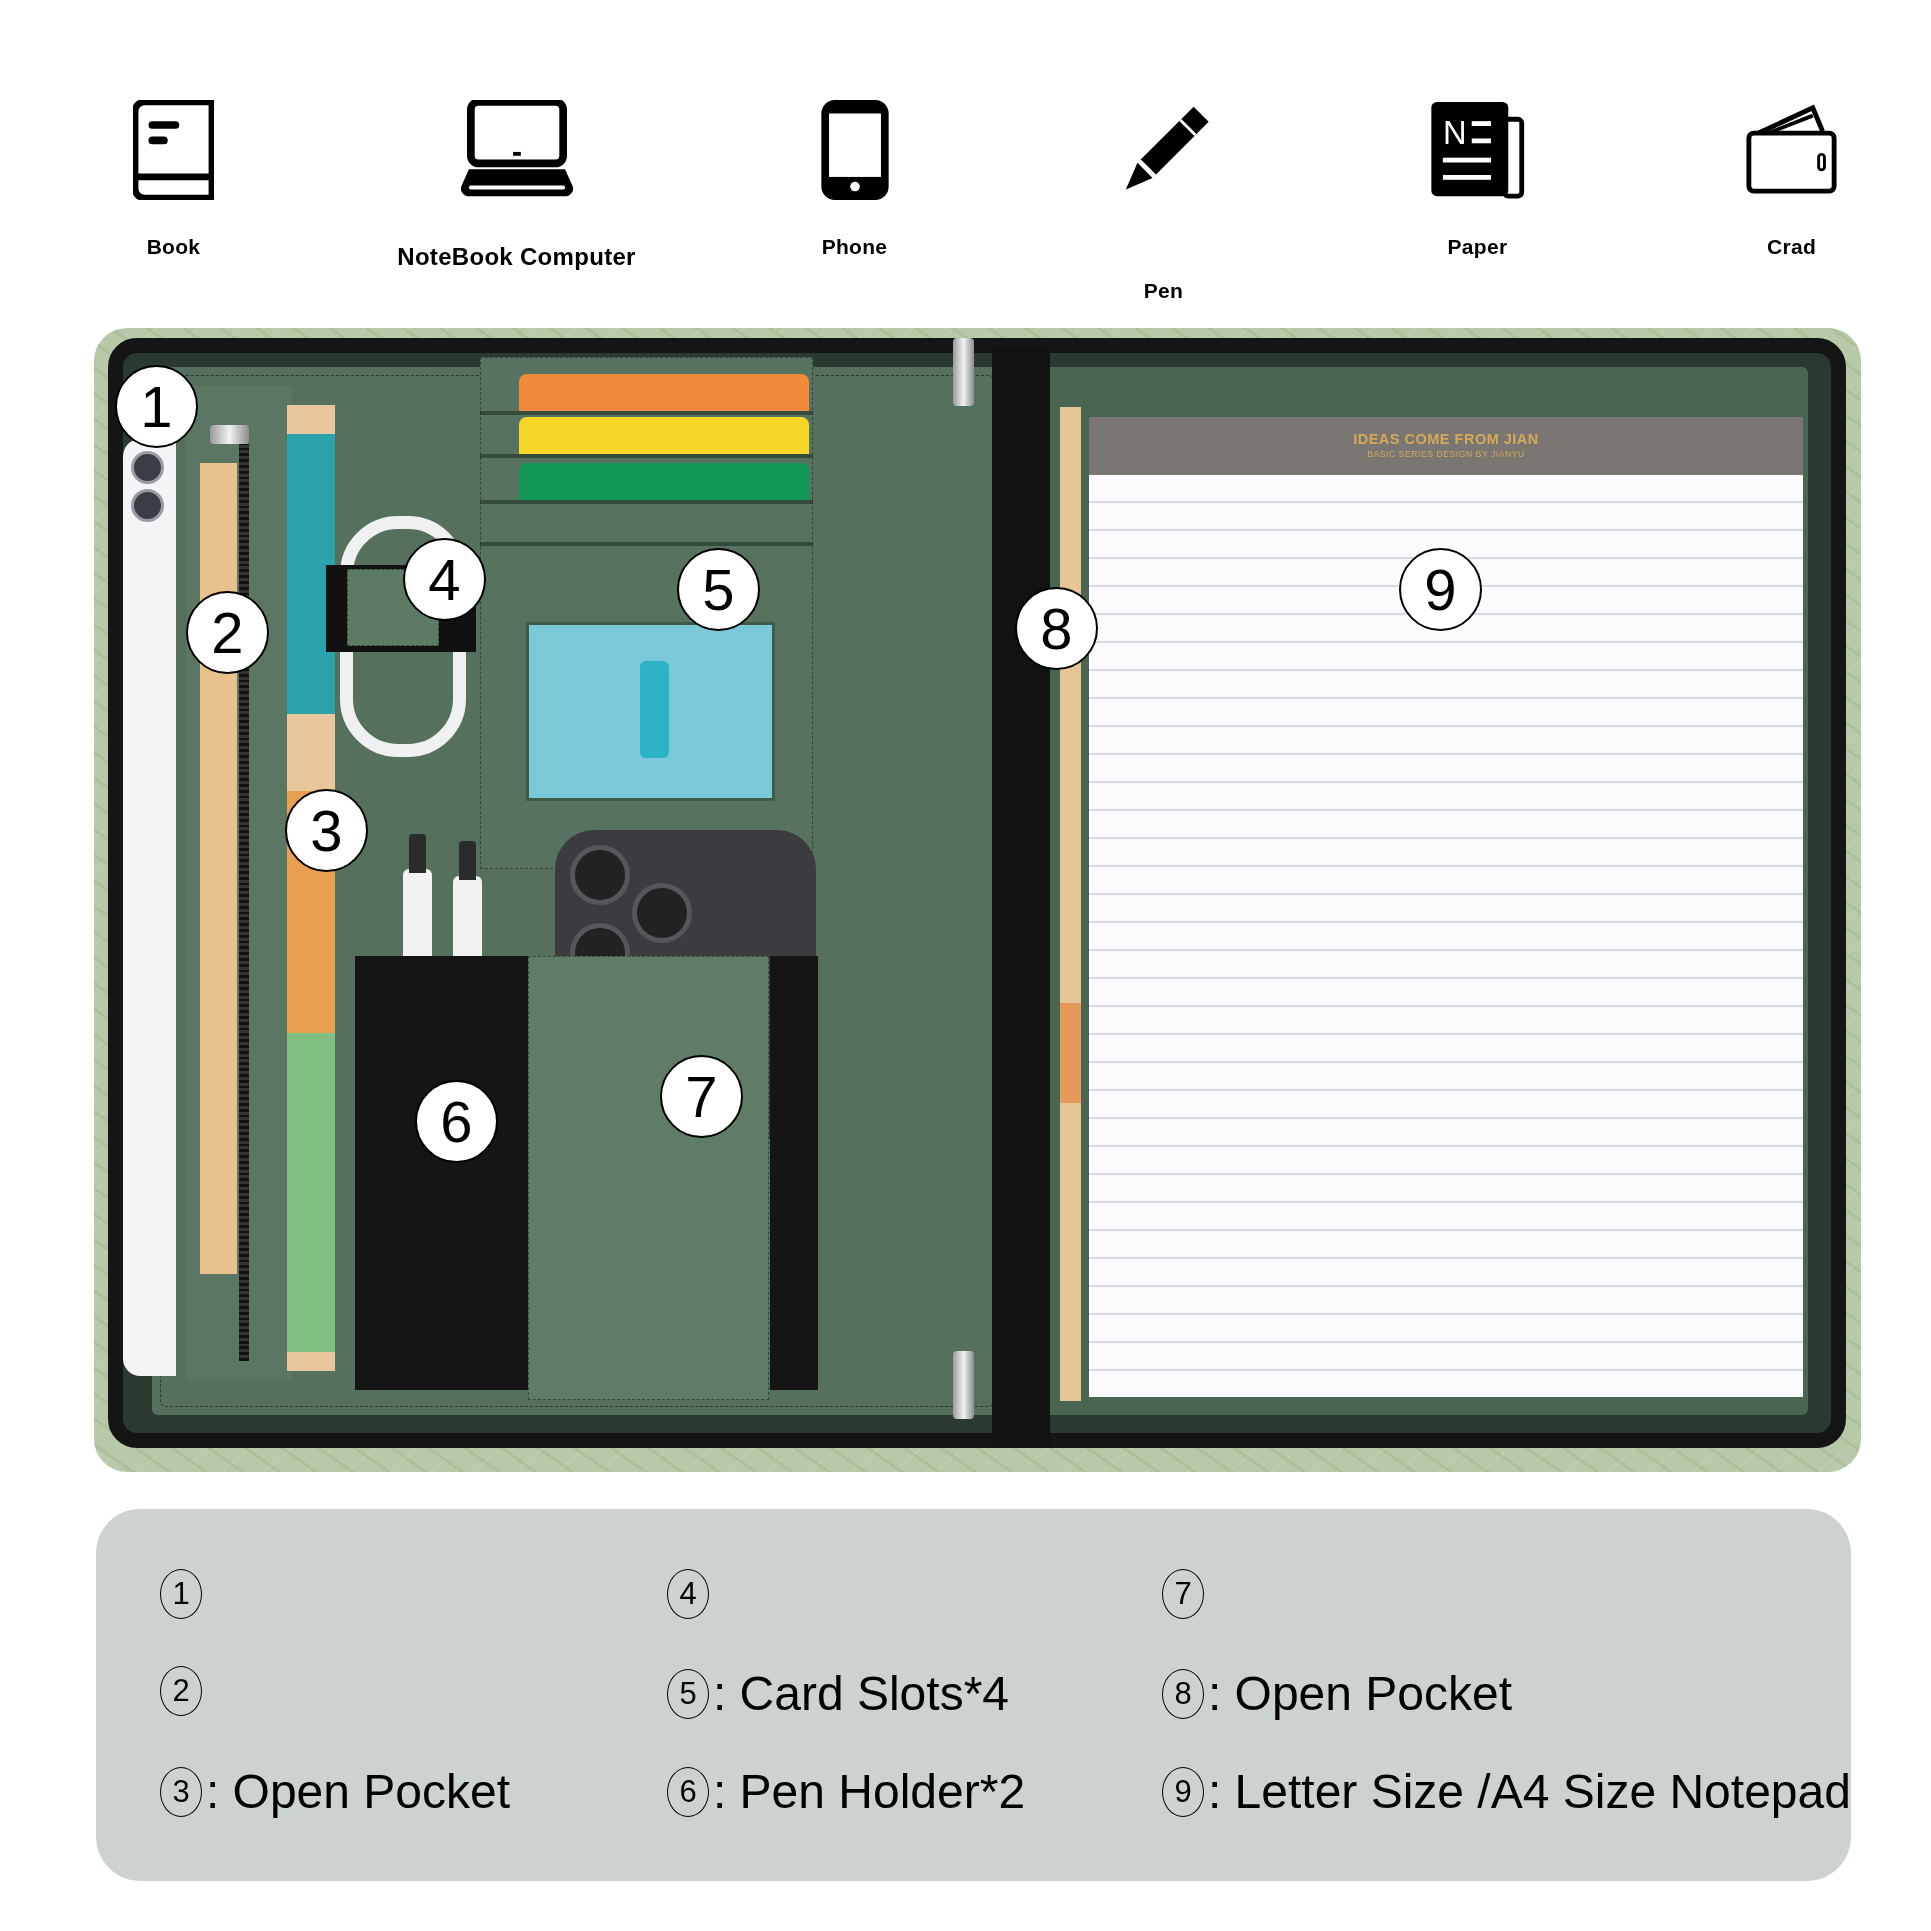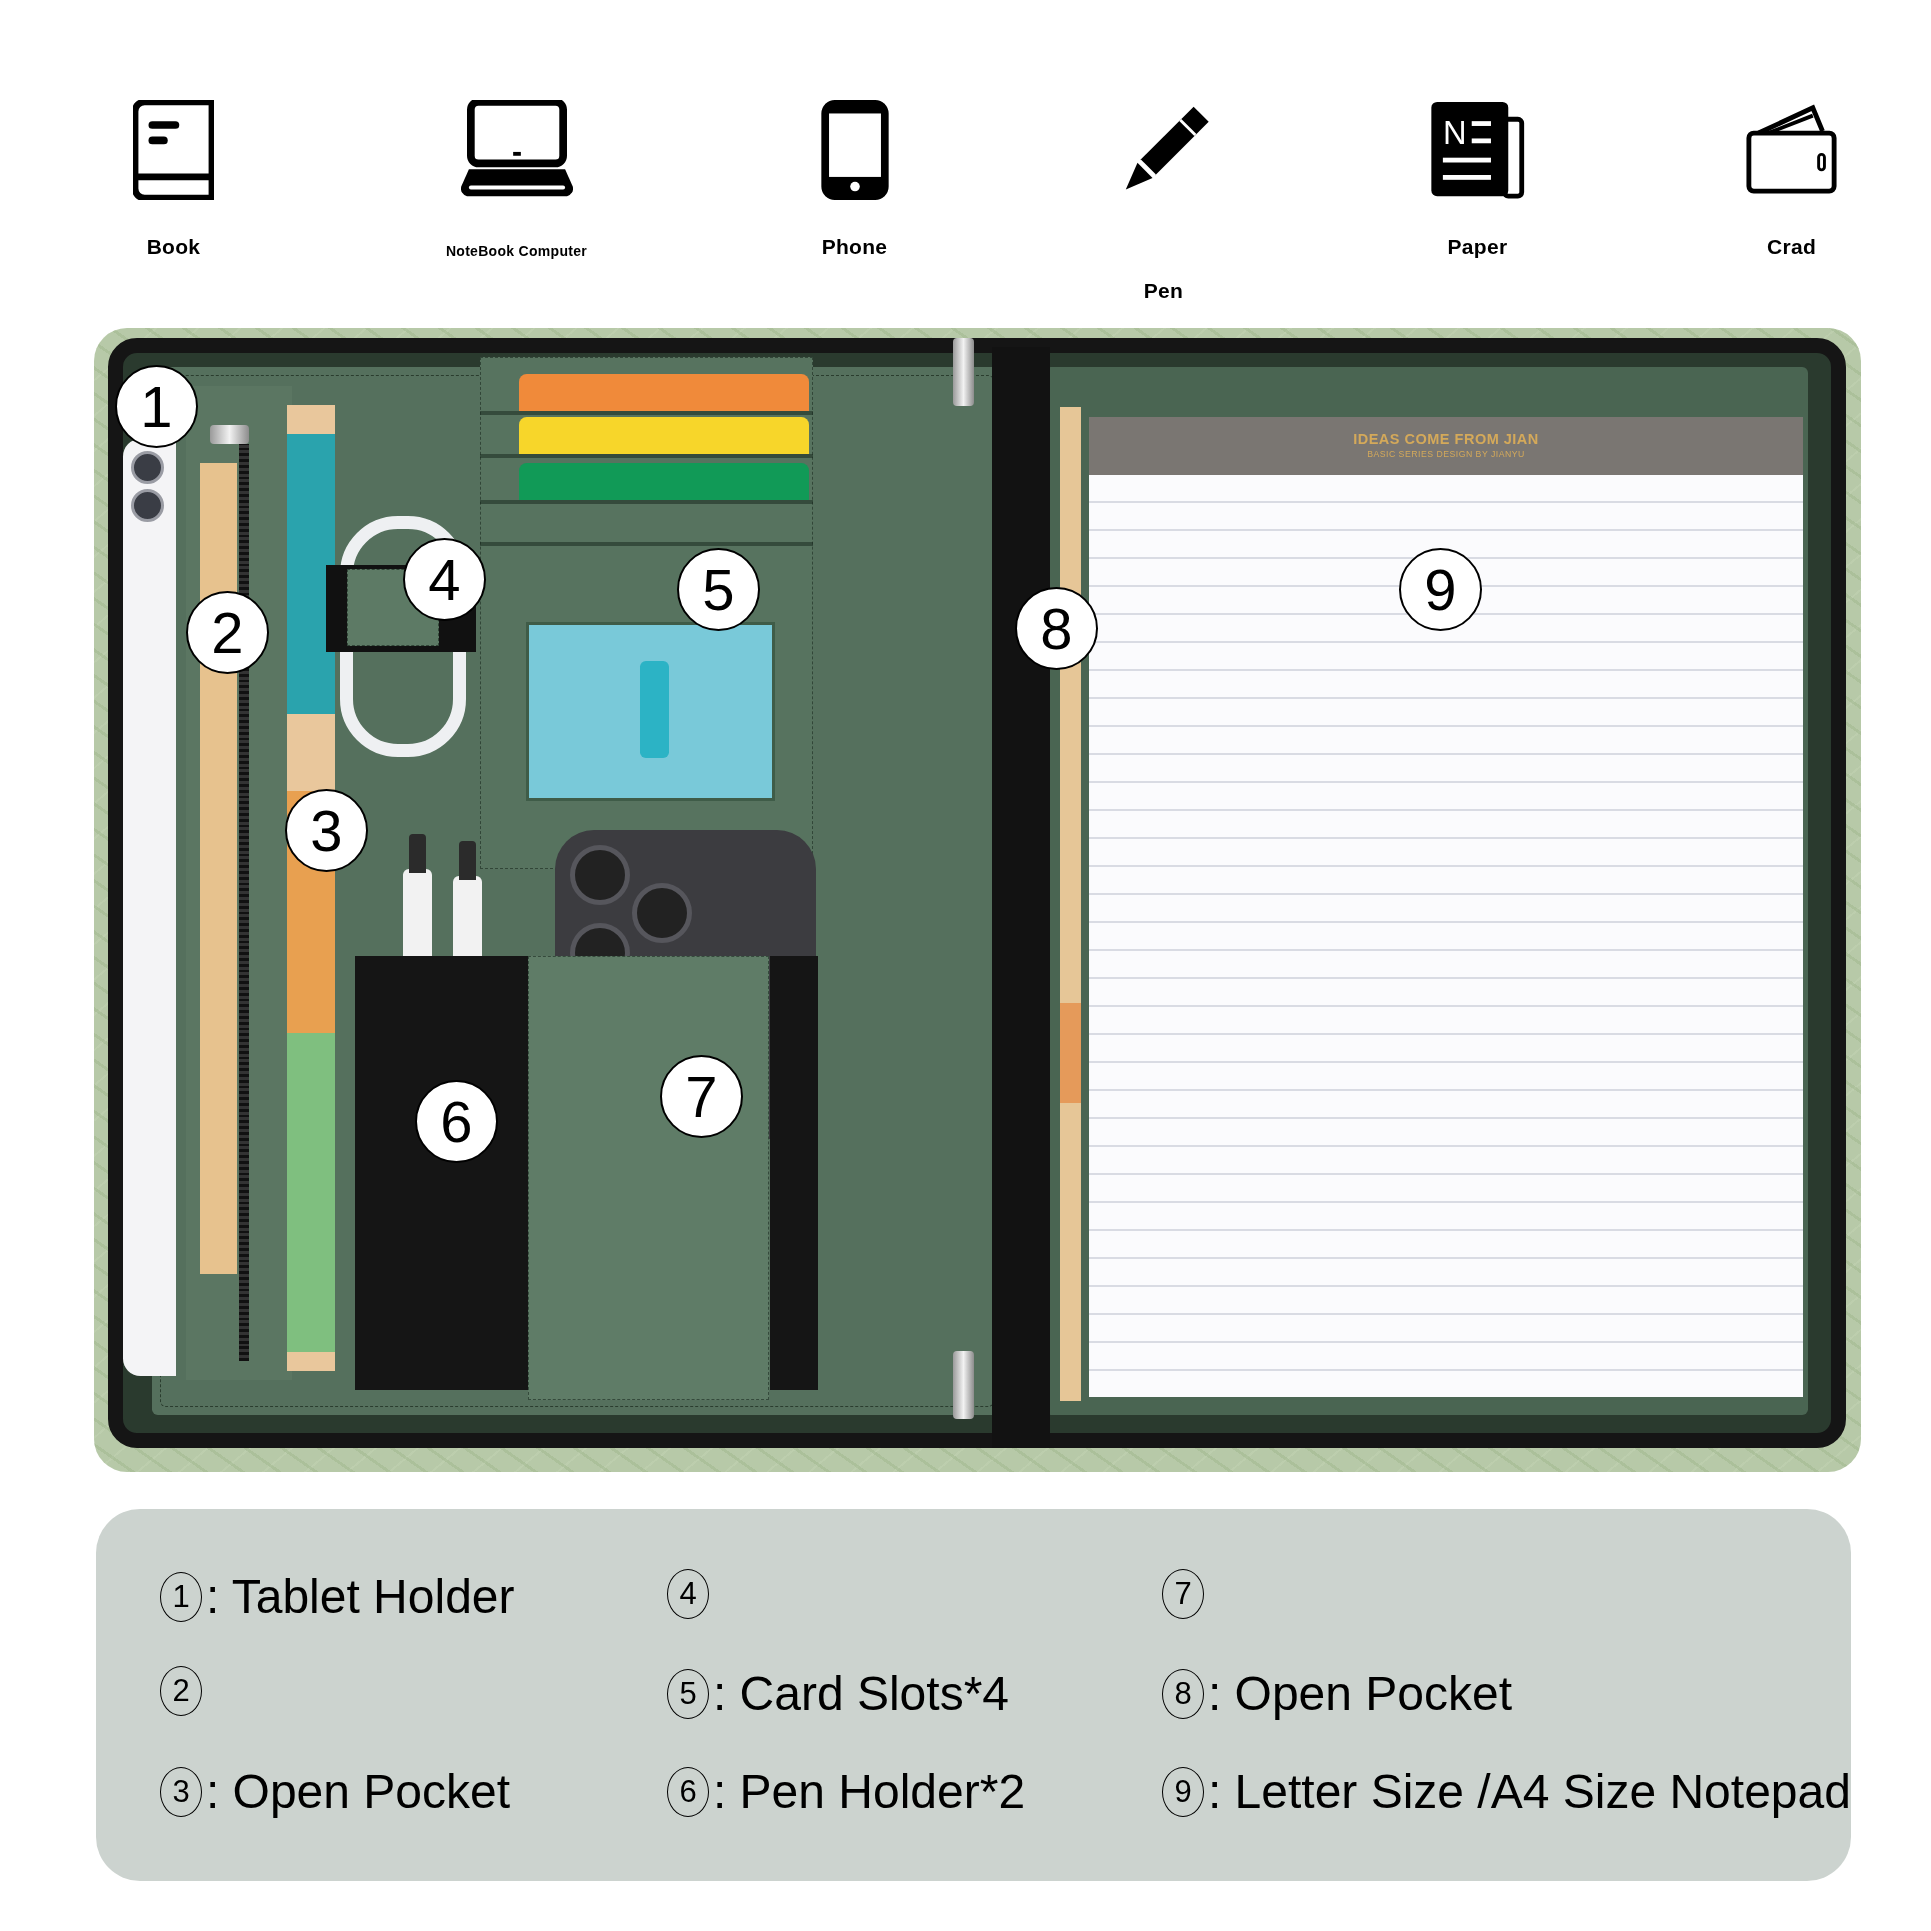--- a/index.html
+++ b/index.html
@@ -4,21 +4,21 @@
   <style>
     * { box-sizing: border-box; margin: 0; padding: 0; }
     html, body { width: 1931px; height: 1931px; background: #ffffff; overflow: hidden; }
     body { position: relative; font-family: "Liberation Sans", sans-serif; color: #000; }
 
     
     .icon-row { position: absolute; left: 0; top: 0; width: 1931px; height: 290px; }
     .feature { position: absolute; top: 92px; width: 251px; display: flex; flex-direction: column; align-items: center; }
     .feature .glyph { width: 116px; height: 116px; display: flex; align-items: center; justify-content: center; }
     .feature .label { margin-top: 27px; font-weight: bold; font-size: 21px; letter-spacing: 0.3px; white-space: nowrap; }
-    .feature .label.small { font-size: 14px; margin-top: 35px; }
+    .feature .label.small { font-size: 24px; margin-top: 35px; }
 
     
     .folio { position: absolute; left: 94px; top: 328px; width: 1767px; height: 1144px; border-radius: 33px;
              background: #b7c9a8; }
     .folio .tex { position: absolute; inset: 0; border-radius: 33px;
       background:
         repeating-linear-gradient(35deg, rgba(150,175,130,.35) 0 2.9px, transparent 2.9px 21px),
         repeating-linear-gradient(-40deg, rgba(200,215,185,.35) 0 1.9px, transparent 1.9px 27px); }
     .zip-frame { position: absolute; left: 13.5px; top: 9.7px; width: 1738px; height: 1110px; border-radius: 29px;
                  border: 15.4px solid #151515; background: #2a3a2e; }
@@ -220,21 +220,20 @@
 <div class="badge" style="left:403px;top:538px;">4</div>
 <div class="badge" style="left:677px;top:548px;">5</div>
 <div class="badge" style="left:415px;top:1080px;">6</div>
 <div class="badge" style="left:660px;top:1055px;">7</div>
 <div class="badge" style="left:1015px;top:587px;">8</div>
 <div class="badge" style="left:1399px;top:548px;">9</div>
 
 <div class="legend">
   <div class="legend-item" style="left:64px;top:60px;">
     <span class="num">1</span>
-    <span>: Tablet Holder</span>
   </div>
   <div class="legend-item" style="left:64px;top:157px;">
     <span class="num">2</span>
   </div>
   <div class="legend-item" style="left:64px;top:255px;">
     <span class="num">3</span>
     <span>: Open Pocket</span>
   </div>
   <div class="legend-item" style="left:571px;top:60px;">
     <span class="num">4</span>

